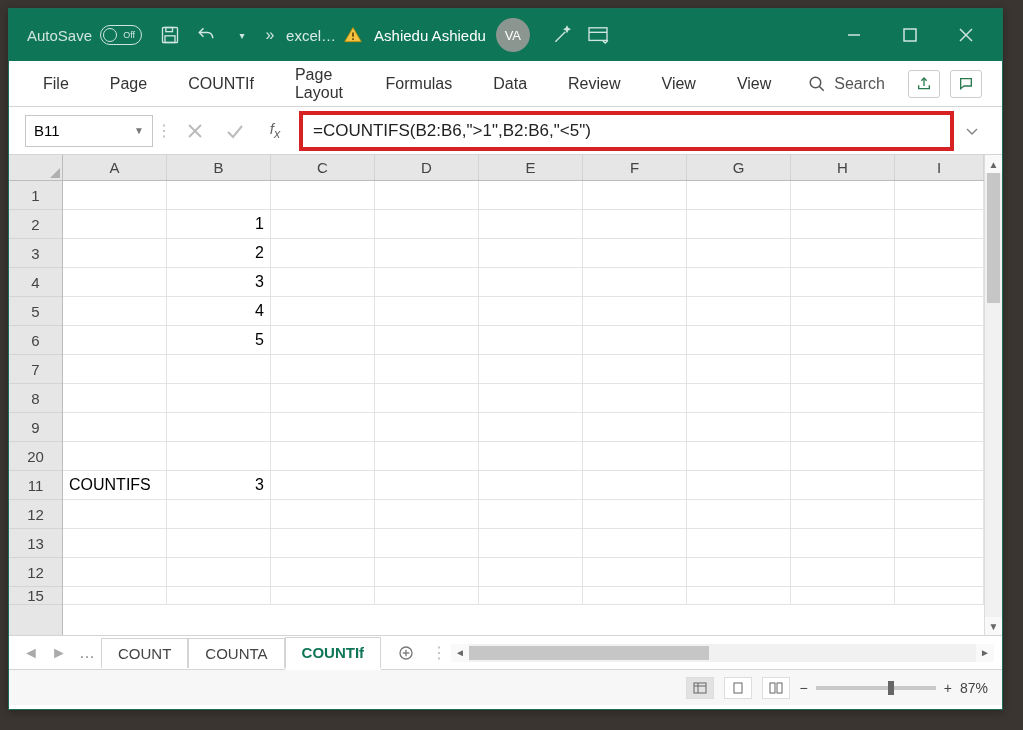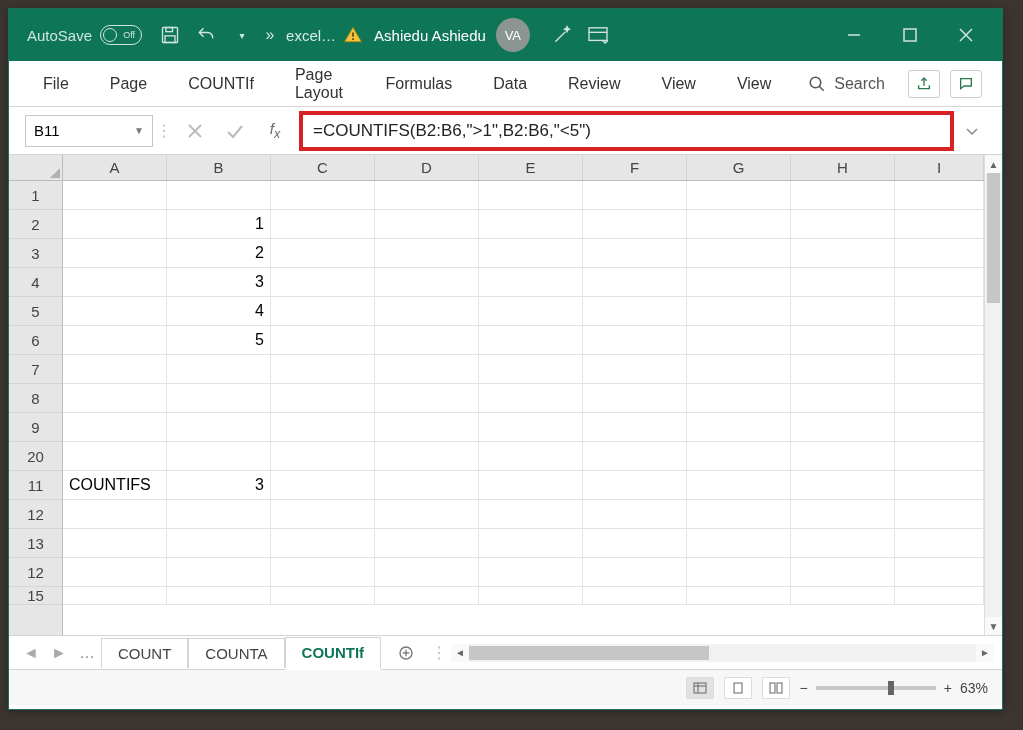--- a/index.html
+++ b/index.html
@@ -455,18 +455,18 @@
             <rect x="1" y="1" width="5" height="10"></rect>
             <rect x="8" y="1" width="5" height="10"></rect>
           </svg>
         </div>
     <div class="zoom">
       <span>−</span>
       <div class="slider">
             <div class="knob"></div>
           </div>
       <span>+</span>
-      <span>63%</span>
+      <span>87%</span>
     </div>
   </div>
 
 </div>
 </div>
 
 </body></html>

